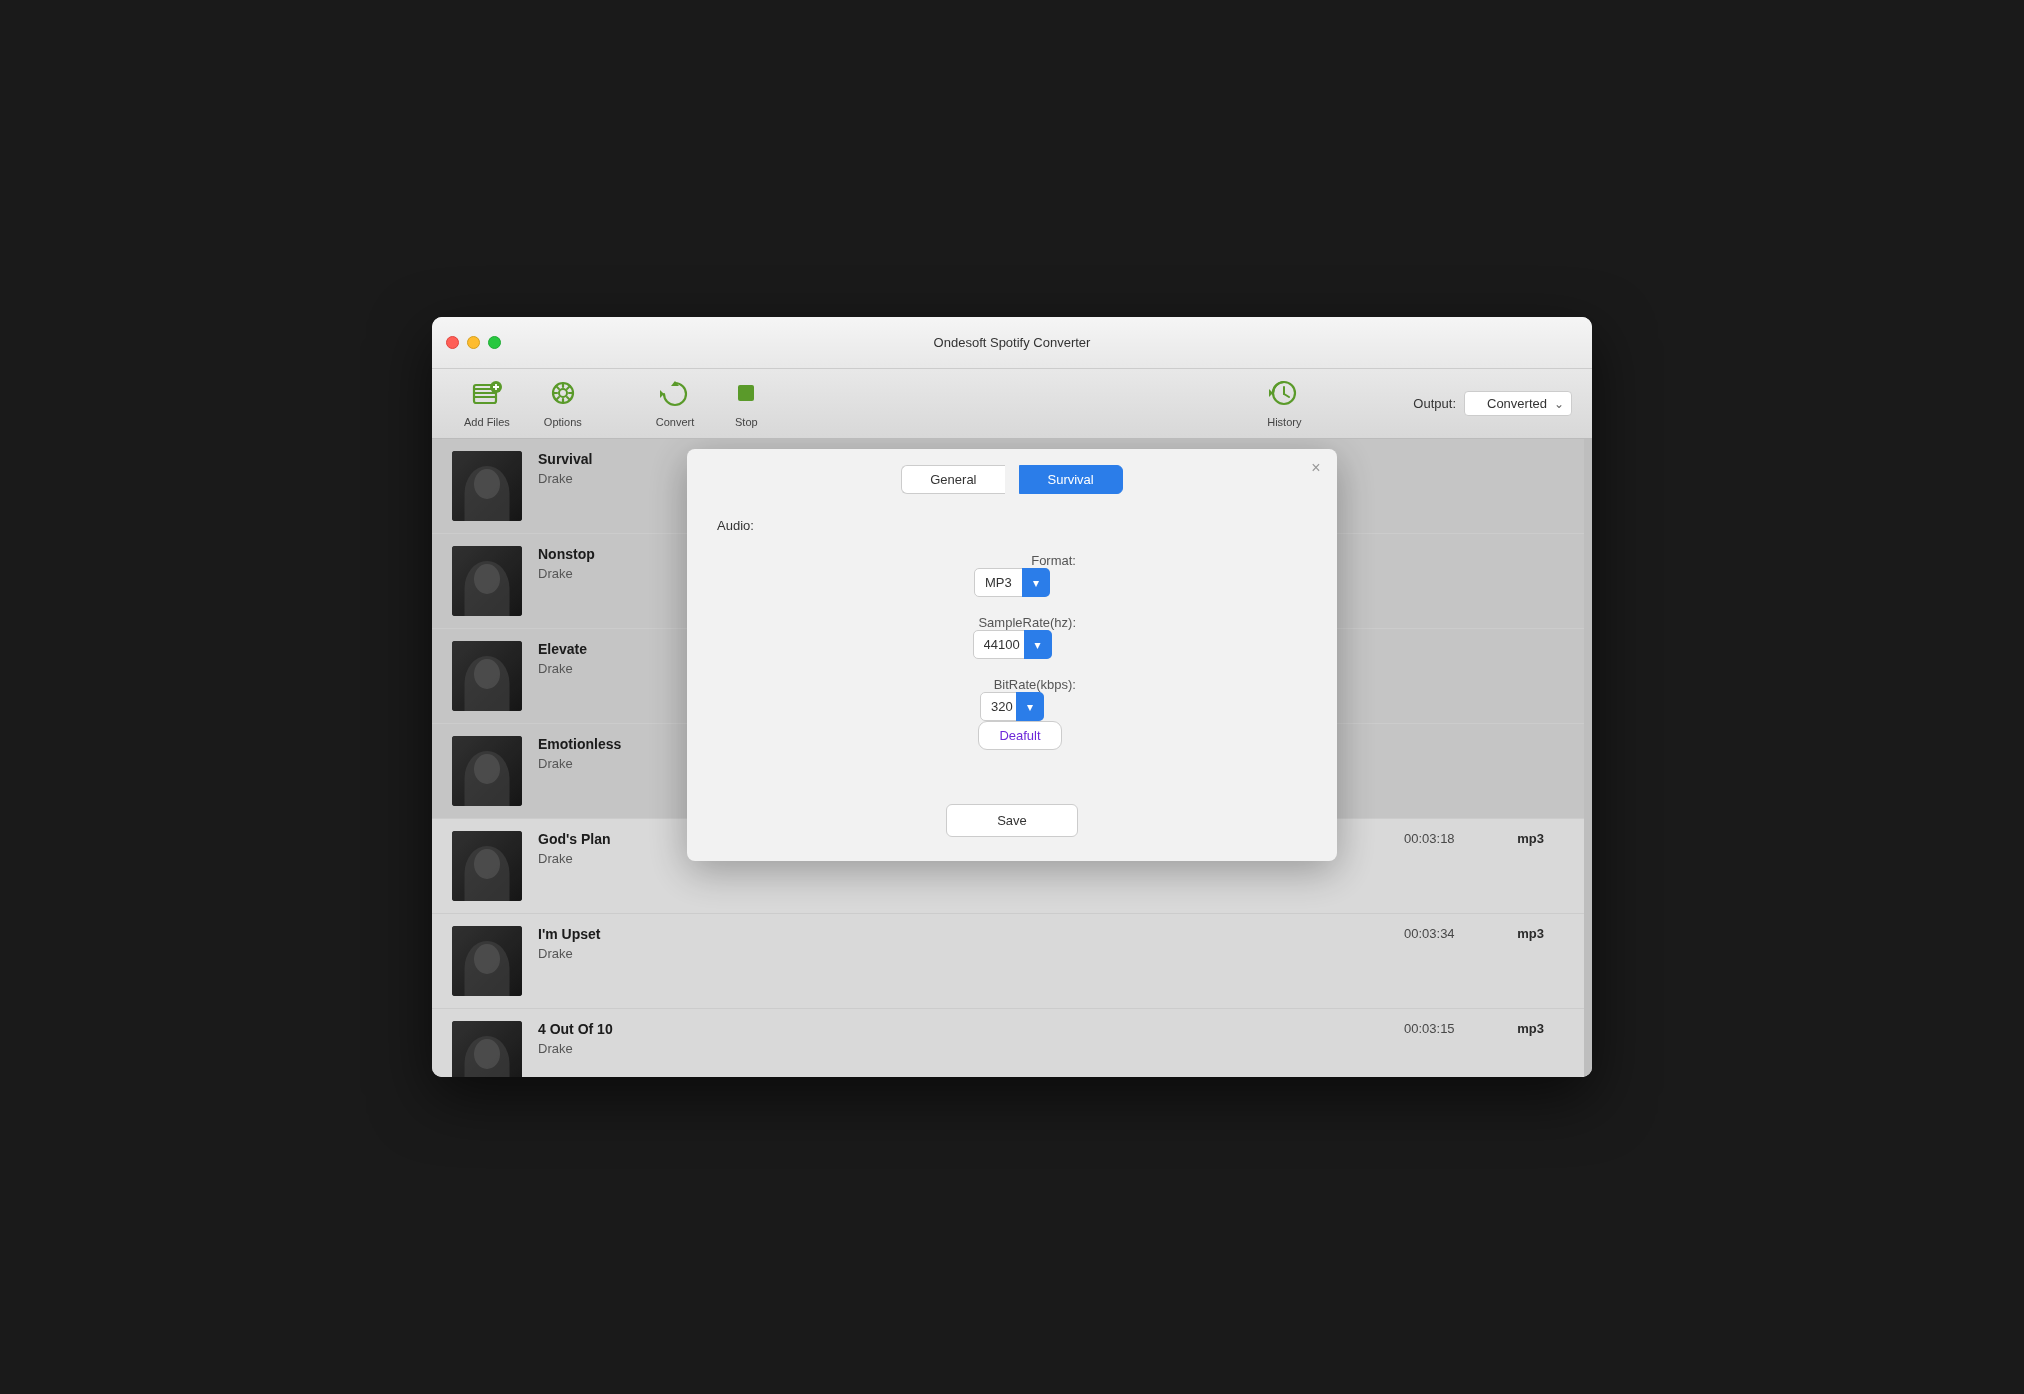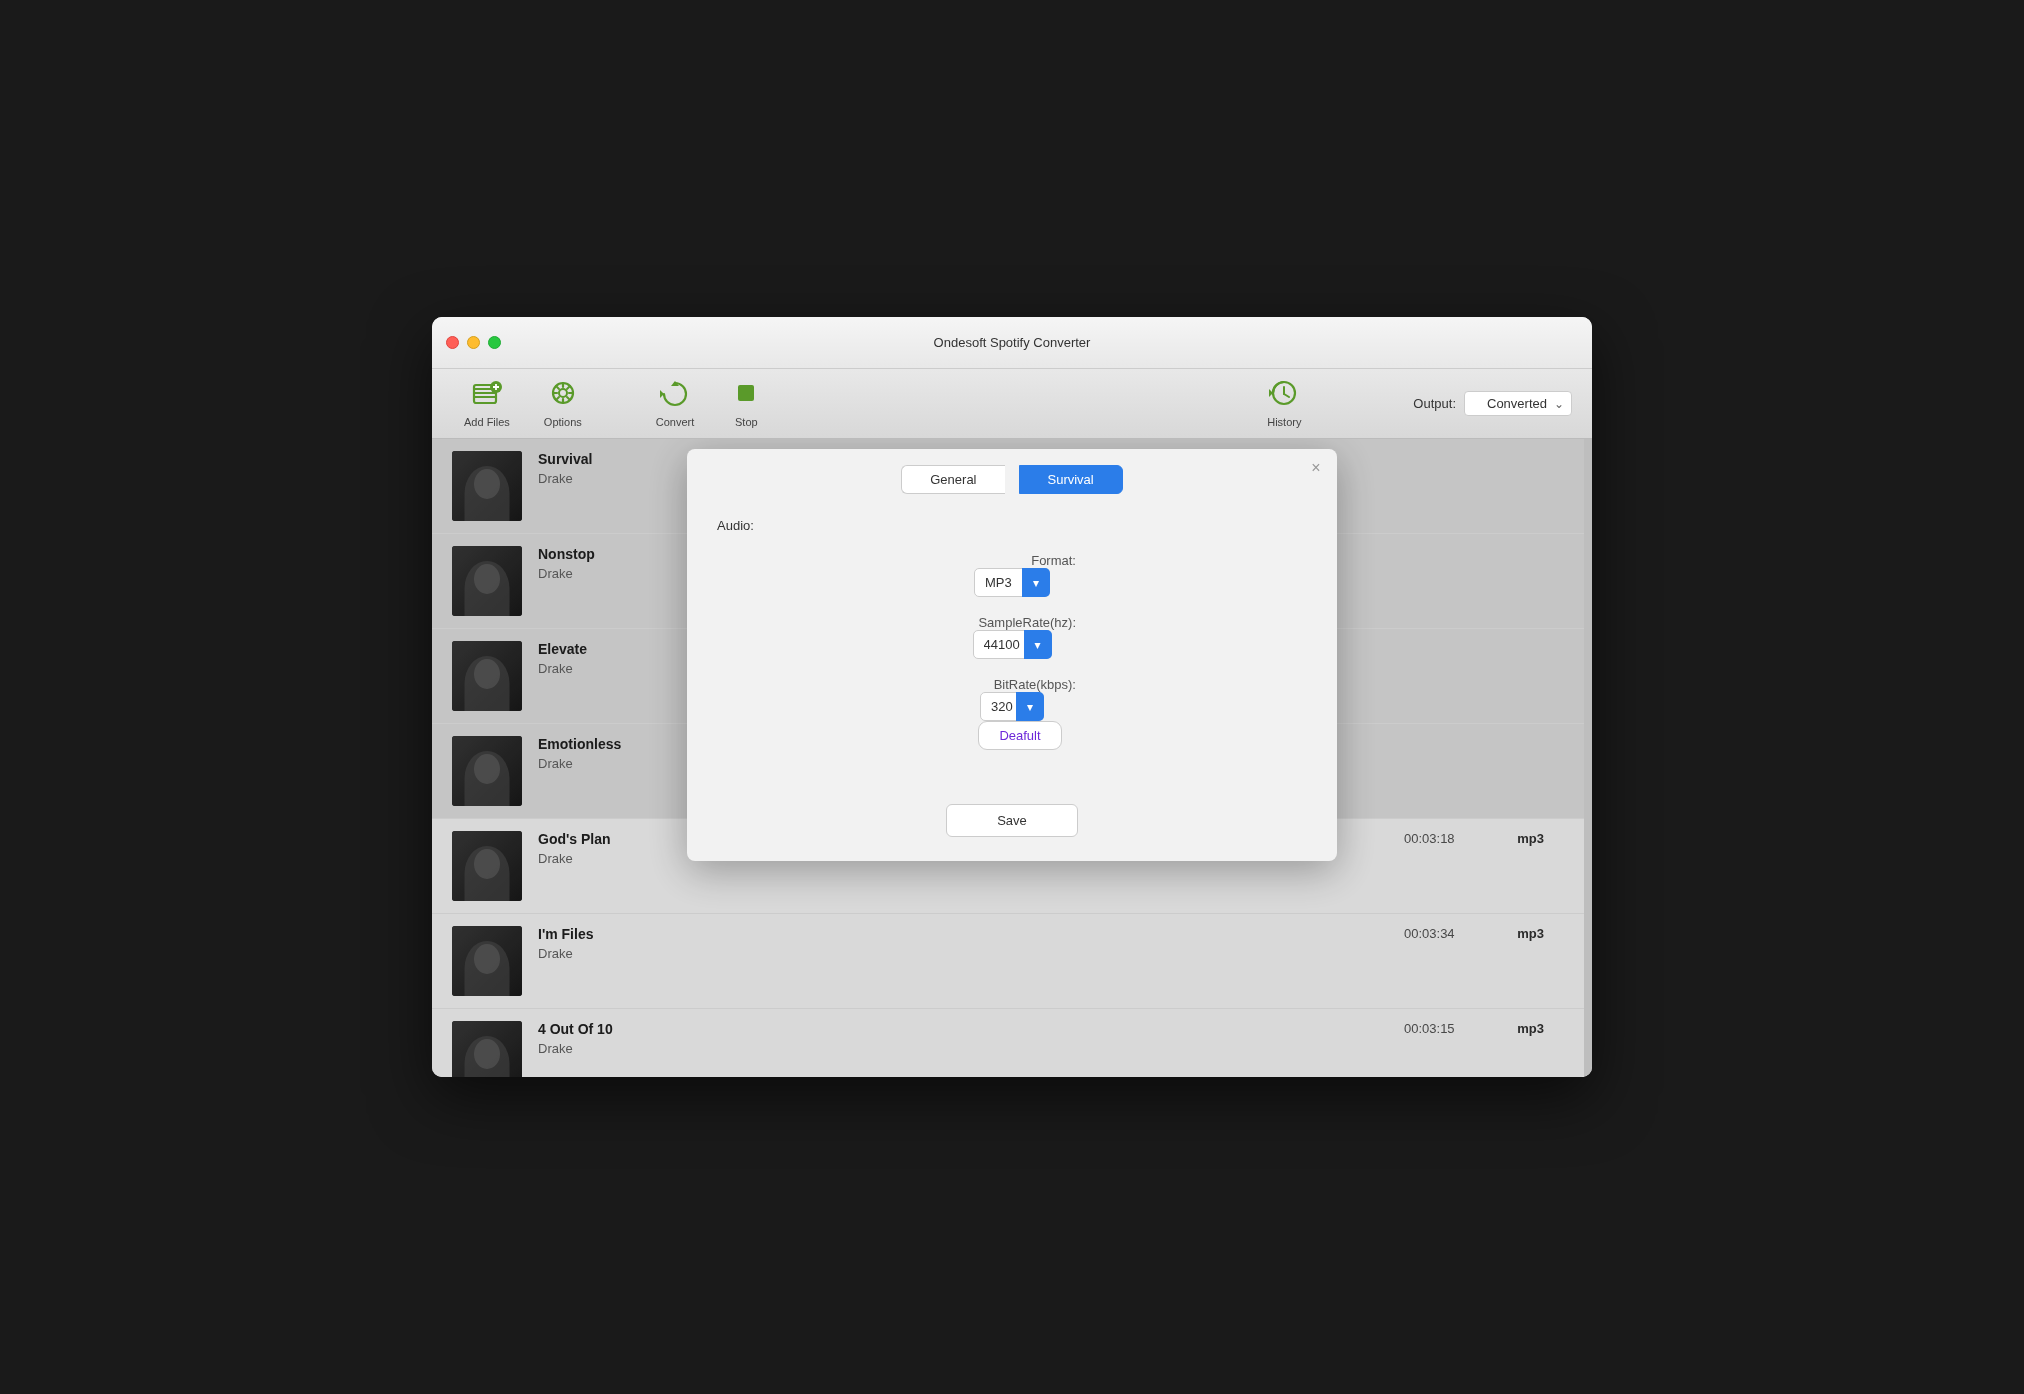--- a/index.html
+++ b/index.html
@@ -502,21 +502,21 @@
         </div>
         <span class="song-duration">00:03:18</span>
         <span class="song-format">mp3</span>
       </div>
 
       <div class="song-item" style="background:white;">
         <div class="song-thumb">
           <div class="portrait"></div>
         </div>
         <div class="song-info">
-          <span class="song-title">I'm Files</span>
+          <span class="song-title">I'm Upset</span>
           <span class="song-artist">Drake</span>
         </div>
         <span class="song-duration">00:03:34</span>
         <span class="song-format">mp3</span>
       </div>
 
       <div class="song-item" style="background:white;">
         <div class="song-thumb">
           <div class="portrait"></div>
         </div>

